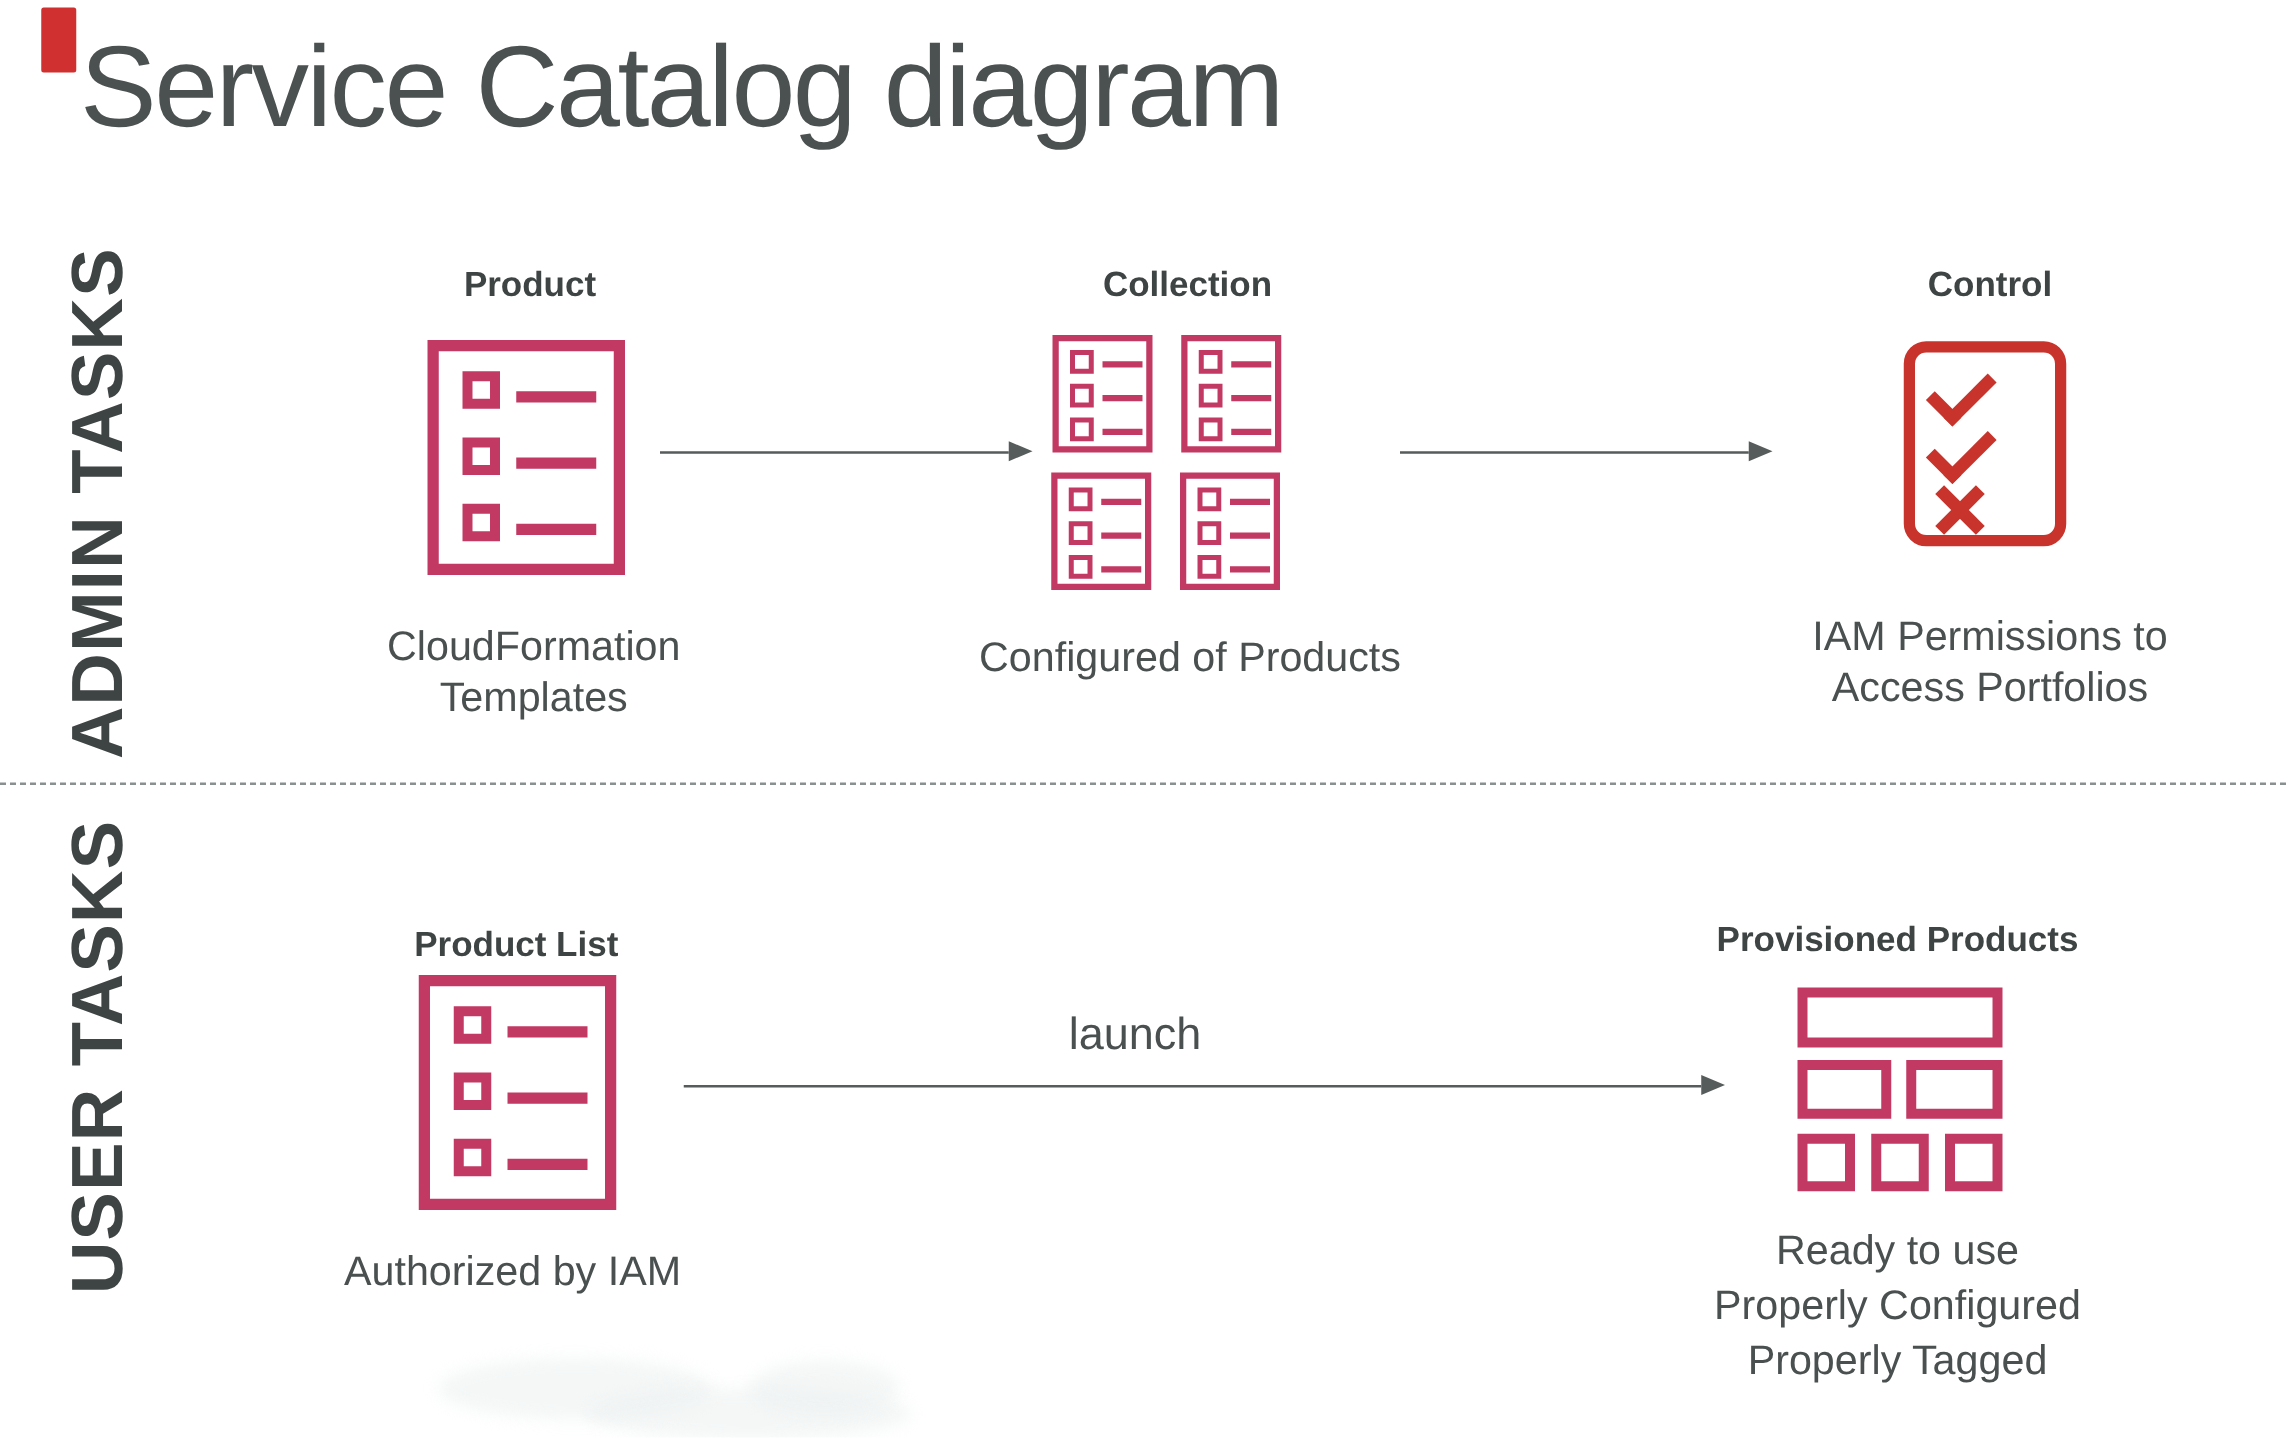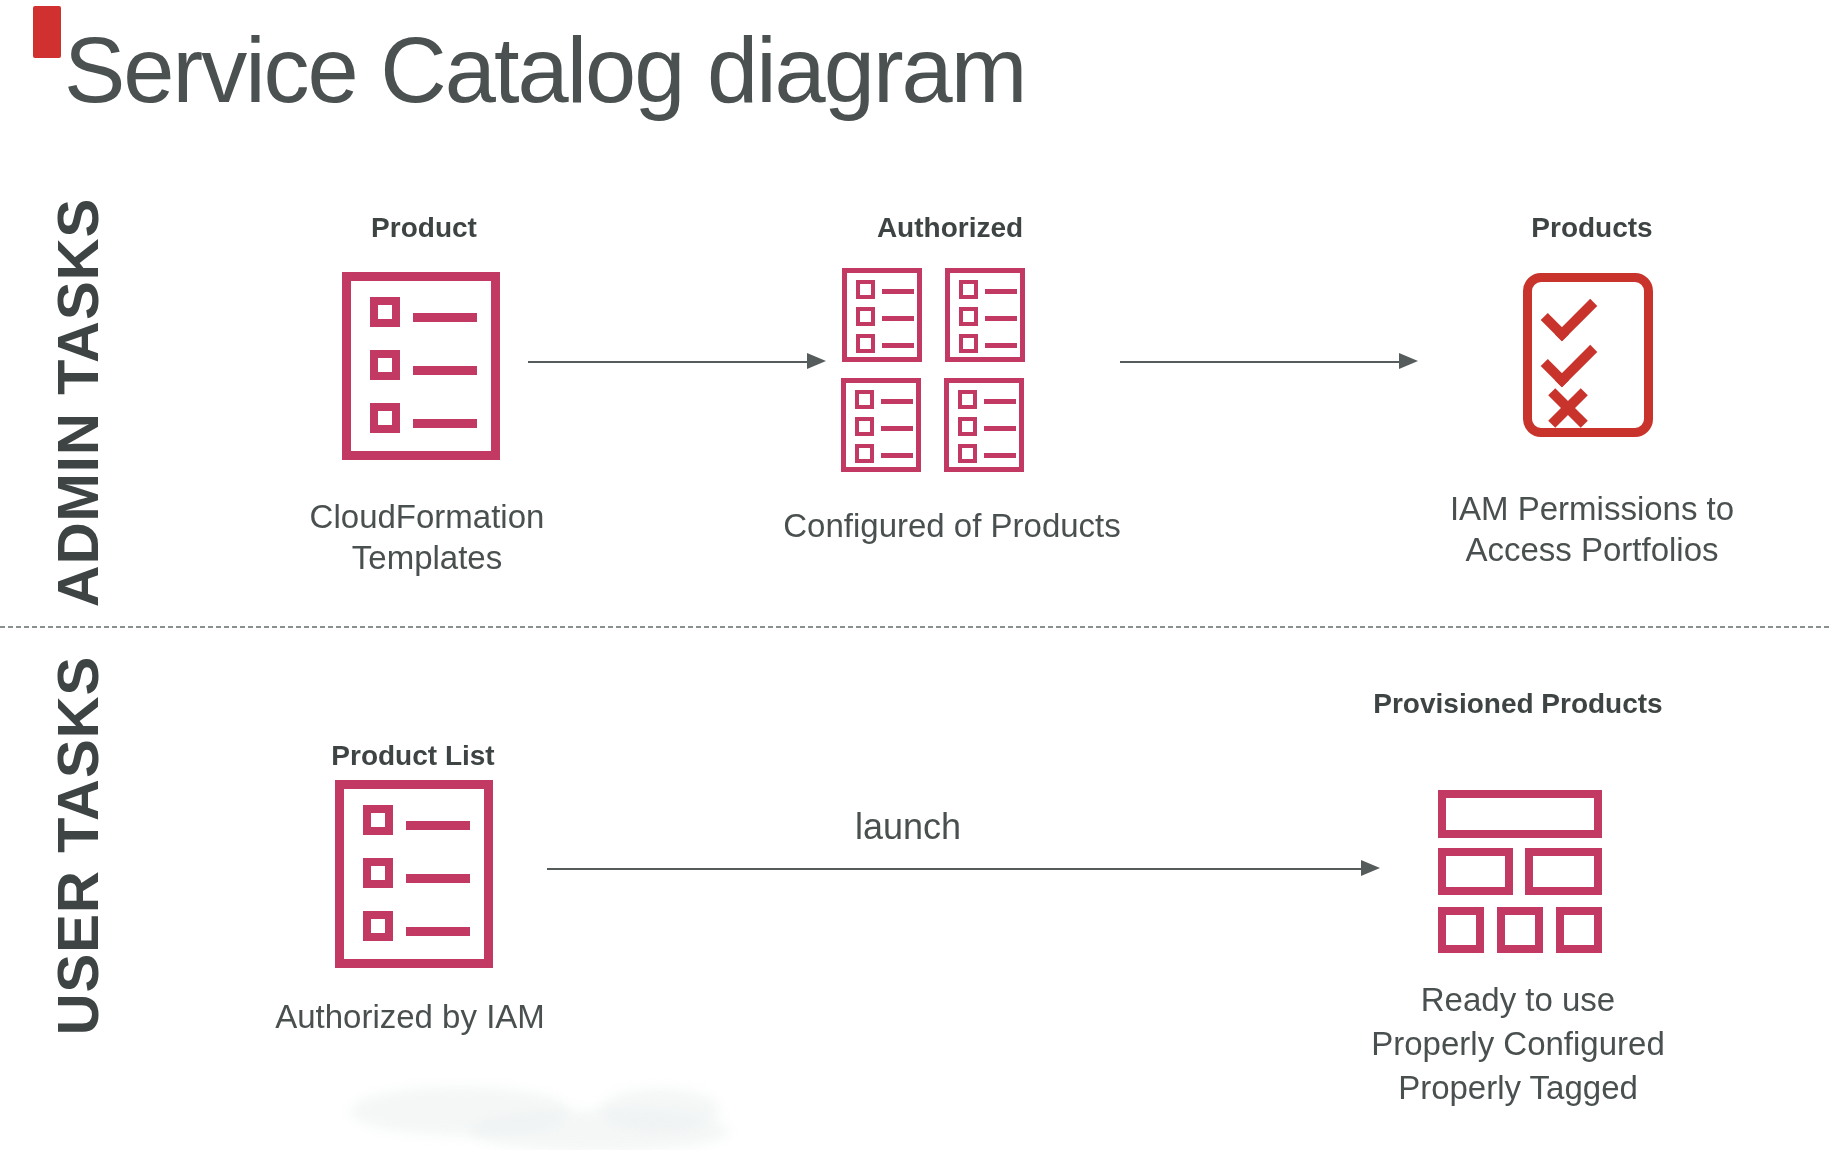--- a/index.html
+++ b/index.html
@@ -105,21 +105,21 @@
         <div class="sq"></div>
         <div class="ln"></div>
       </div>
   </div>
 
   <div class="abs caption" style="left:227px;top:496px;width:400px;">CloudFormation
 Templates</div>
 
   <div class="arrow" style="left:528px;top:361px;width:279px;"></div>
 
-  <div class="abs heading" style="left:800px;top:212px;width:300px;">Authorized</div>
+  <div class="abs heading" style="left:800px;top:212px;width:300px;">Collection</div>
 
   <div class="abs">
     <div class="abs mini" style="left:842px;top:268px;">
       <div class="row">
           <div class="sq"></div>
           <div class="ln"></div>
         </div>
       <div class="row">
           <div class="sq"></div>
           <div class="ln"></div>
@@ -170,21 +170,21 @@
           <div class="sq"></div>
           <div class="ln"></div>
         </div>
     </div>
   </div>
 
   <div class="abs caption" style="left:752px;top:505px;width:400px;">Configured of Products</div>
 
   <div class="arrow" style="left:1120px;top:361px;width:279px;"></div>
 
-  <div class="abs heading" style="left:1442px;top:212px;width:300px;">Products</div>
+  <div class="abs heading" style="left:1442px;top:212px;width:300px;">Control</div>
 
   <div class="abs control-icon">
     <div class="check c1"></div>
     <div class="check c2"></div>
     <div class="xmark"></div>
   </div>
 
   <div class="abs caption" style="left:1392px;top:488px;width:400px;">IAM Permissions to
 Access Portfolios</div>
 
@@ -205,21 +205,21 @@
         <div class="sq"></div>
         <div class="ln"></div>
       </div>
   </div>
 
   <div class="abs caption" style="left:210px;top:996px;width:400px;">Authorized by IAM</div>
 
   <div class="abs launch">launch</div>
   <div class="arrow" style="left:547px;top:868px;width:814px;"></div>
 
-  <div class="abs heading" style="left:1318px;top:688px;width:400px;text-align:center;">Provisioned Products</div>
+  <div class="abs heading" style="left:1318px;top:736px;width:400px;text-align:center;">Provisioned Products</div>
 
   <div class="abs bricks">
     <div class="brick r1"></div>
     <div class="r2">
       <div class="brick"></div>
       <div class="brick"></div>
     </div>
     <div class="r3">
       <div class="brick"></div>
       <div class="brick"></div>

